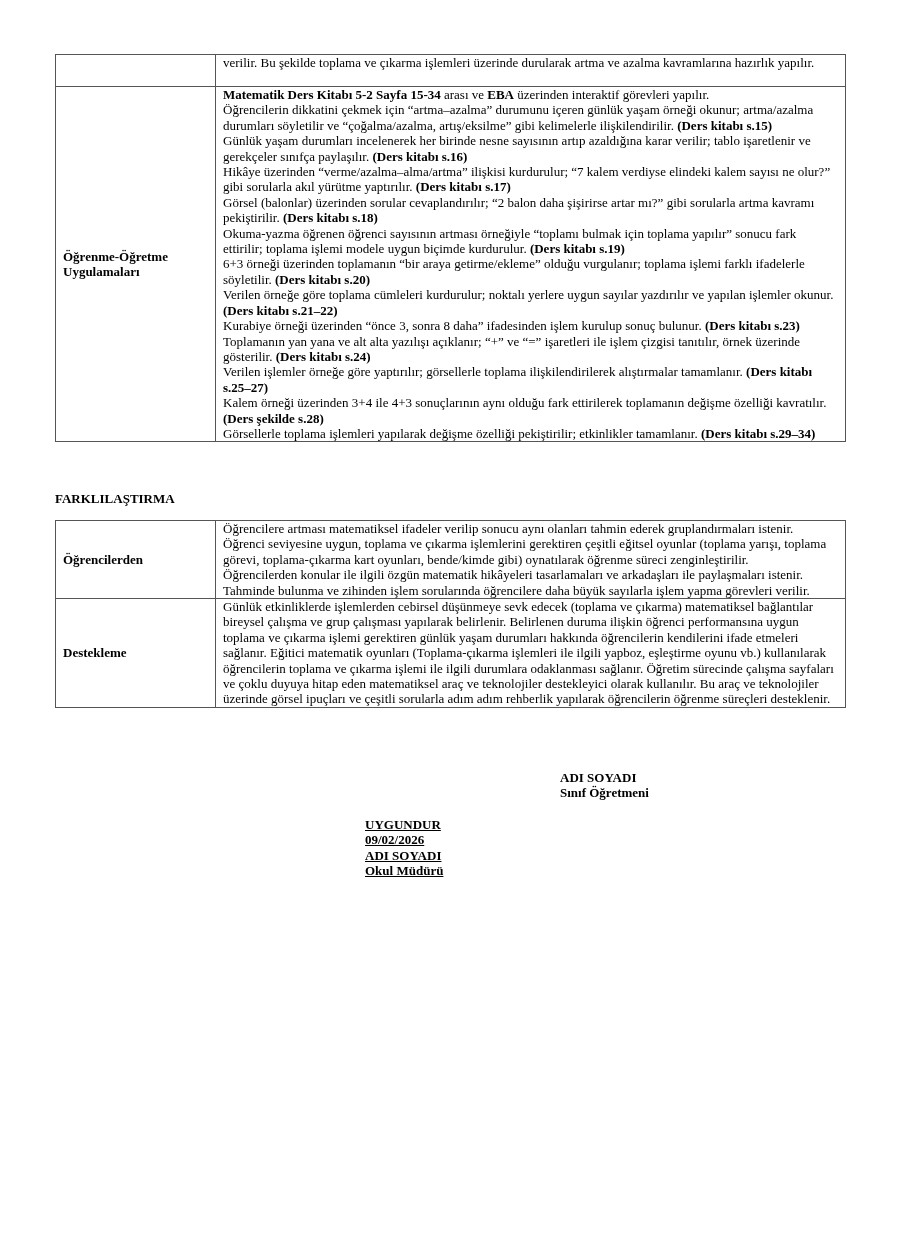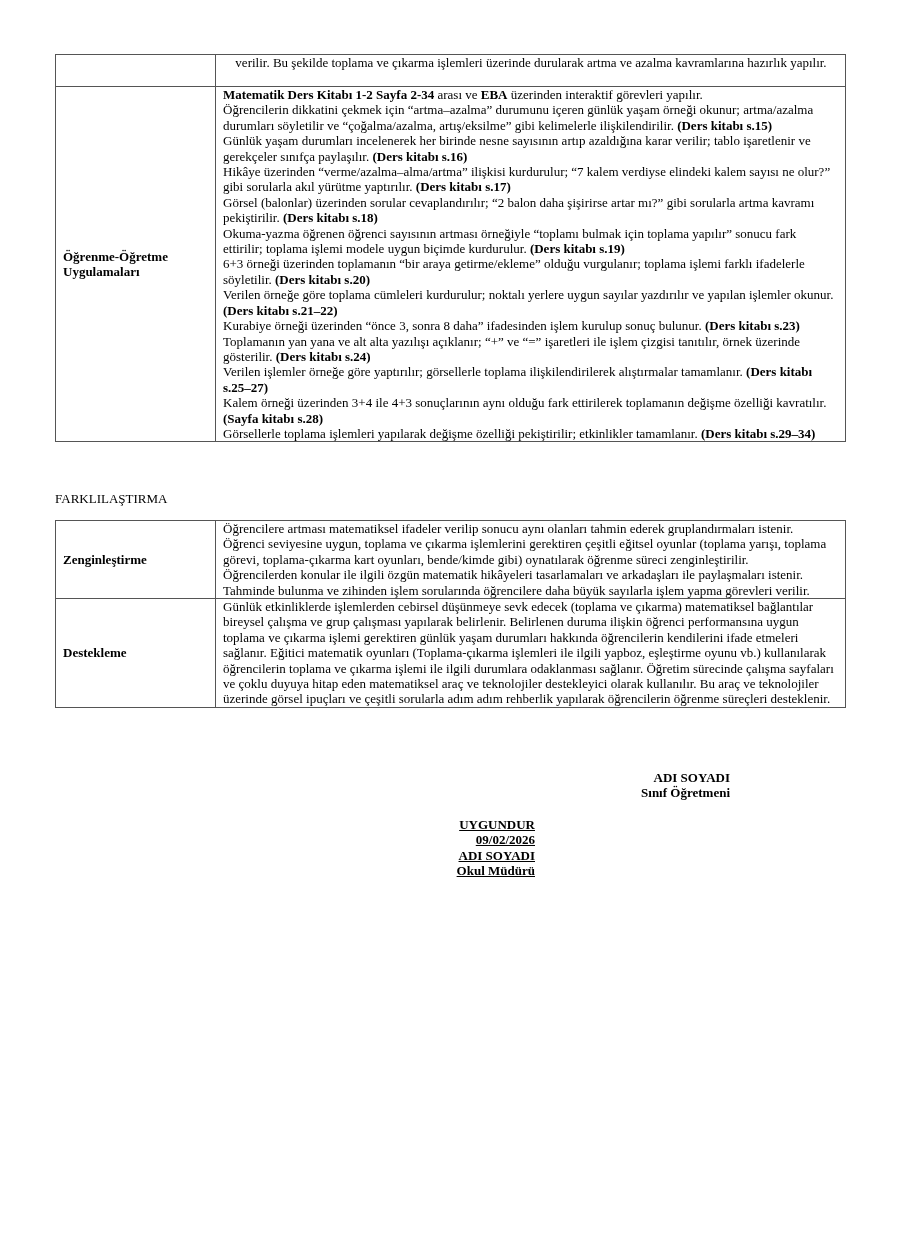--- a/index.html
+++ b/index.html
@@ -16,67 +16,67 @@
     border: 1px solid #555;
     vertical-align: top; padding: 0 6px 0 7px;
   }
   table.plan td.label {
     width: 146px; vertical-align: middle; font-weight: bold;
     padding-left: 7px;
   }
   #t1 { top: 54px; }
   #t2 { top: 520px; }
   .section-title {
-    position: absolute; left: 55px; top: 491px; font-weight: normal;
+    position: absolute; left: 55px; top: 491px; font-weight: bold;
   }
   .sig {
-    position: absolute; text-align: right; font-weight: bold;
+    position: absolute; text-align: left; font-weight: bold;
   }
   #sig-teacher { left: 560px; width: 170px; top: 770px; }
   #sig-principal { left: 365px; width: 170px; top: 817px; text-decoration: underline; }
   .p { display: block; }
 </style>
 </head>
 <body>
 
 <table class="plan" id="t1">
   <tbody>
-      <tr style="height:32px;text-align:center;">
+      <tr style="height:32px;">
     <td class="label"></td>
     <td>
       <span class="p">verilir. Bu şekilde toplama ve çıkarma işlemleri üzerinde durularak artma ve azalma kavramlarına hazırlık yapılır.</span>
     </td>
   </tr>
   <tr>
     <td class="label">Öğrenme-Öğretme Uygulamaları</td>
     <td>
-      <span class="p"><b>Matematik Ders Kitabı 1-2 Sayfa 2-34</b><span> arası ve </span><b>EBA</b><span> üzerinden interaktif görevleri yapılır.</span></span>
+      <span class="p"><b>Matematik Ders Kitabı 5-2 Sayfa 15-34</b><span> arası ve </span><b>EBA</b><span> üzerinden interaktif görevleri yapılır.</span></span>
       <span class="p"><span>Öğrencilerin dikkatini çekmek için “artma–azalma” durumunu içeren günlük yaşam örneği okunur; artma/azalma durumları söyletilir ve “çoğalma/azalma, artış/eksilme” gibi kelimelerle ilişkilendirilir. </span><b>(Ders kitabı s.15)</b></span>
       <span class="p"><span>Günlük yaşam durumları incelenerek her birinde nesne sayısının artıp azaldığına karar verilir; tablo işaretlenir ve gerekçeler sınıfça paylaşılır. </span><b>(Ders kitabı s.16)</b></span>
       <span class="p"><span>Hikâye üzerinden “verme/azalma–alma/artma” ilişkisi kurdurulur; “7 kalem verdiyse elindeki kalem sayısı ne olur?” gibi sorularla akıl yürütme yaptırılır. </span><b>(Ders kitabı s.17)</b></span>
       <span class="p"><span>Görsel (balonlar) üzerinden sorular cevaplandırılır; “2 balon daha şişirirse artar mı?” gibi sorularla artma kavramı pekiştirilir. </span><b>(Ders kitabı s.18)</b></span>
       <span class="p"><span>Okuma-yazma öğrenen öğrenci sayısının artması örneğiyle “toplamı bulmak için toplama yapılır” sonucu fark ettirilir; toplama işlemi modele uygun biçimde kurdurulur. </span><b>(Ders kitabı s.19)</b></span>
       <span class="p"><span>6+3 örneği üzerinden toplamanın “bir araya getirme/ekleme” olduğu vurgulanır; toplama işlemi farklı ifadelerle söyletilir. </span><b>(Ders kitabı s.20)</b></span>
       <span class="p"><span>Verilen örneğe göre toplama cümleleri kurdurulur; noktalı yerlere uygun sayılar yazdırılır ve yapılan işlemler okunur. </span><b>(Ders kitabı s.21–22)</b></span>
       <span class="p"><span>Kurabiye örneği üzerinden “önce 3, sonra 8 daha” ifadesinden işlem kurulup sonuç bulunur. </span><b>(Ders kitabı s.23)</b></span>
       <span class="p"><span>Toplamanın yan yana ve alt alta yazılışı açıklanır; “+” ve “=” işaretleri ile işlem çizgisi tanıtılır, örnek üzerinde gösterilir. </span><b>(Ders kitabı s.24)</b></span>
       <span class="p"><span>Verilen işlemler örneğe göre yaptırılır; görsellerle toplama ilişkilendirilerek alıştırmalar tamamlanır. </span><b>(Ders kitabı s.25–27)</b></span>
-      <span class="p"><span>Kalem örneği üzerinden 3+4 ile 4+3 sonuçlarının aynı olduğu fark ettirilerek toplamanın değişme özelliği kavratılır. </span><b>(Sayfa kitabı s.28)</b></span>
+      <span class="p"><span>Kalem örneği üzerinden 3+4 ile 4+3 sonuçlarının aynı olduğu fark ettirilerek toplamanın değişme özelliği kavratılır. </span><b>(Ders şekilde s.28)</b></span>
       <span class="p"><span>Görsellerle toplama işlemleri yapılarak değişme özelliği pekiştirilir; etkinlikler tamamlanır. </span><b>(Ders kitabı s.29–34)</b></span>
     </td>
   </tr>
 </tbody>
   </table>
 
 <div class="section-title">FARKLILAŞTIRMA</div>
 
 <table class="plan" id="t2">
   <tbody>
       <tr>
-    <td class="label">Zenginleştirme</td>
+    <td class="label">Öğrencilerden</td>
     <td>
       <span class="p">Öğrencilere artması matematiksel ifadeler verilip sonucu aynı olanları tahmin ederek gruplandırmaları istenir.</span>
       <span class="p">Öğrenci seviyesine uygun, toplama ve çıkarma işlemlerini gerektiren çeşitli eğitsel oyunlar (toplama yarışı, toplama görevi, toplama-çıkarma kart oyunları, bende/kimde gibi) oynatılarak öğrenme süreci zenginleştirilir.</span>
       <span class="p">Öğrencilerden konular ile ilgili özgün matematik hikâyeleri tasarlamaları ve arkadaşları ile paylaşmaları istenir.</span>
       <span class="p">Tahminde bulunma ve zihinden işlem sorularında öğrencilere daha büyük sayılarla işlem yapma görevleri verilir.</span>
     </td>
   </tr>
   <tr>
     <td class="label">Destekleme</td>
     <td>

